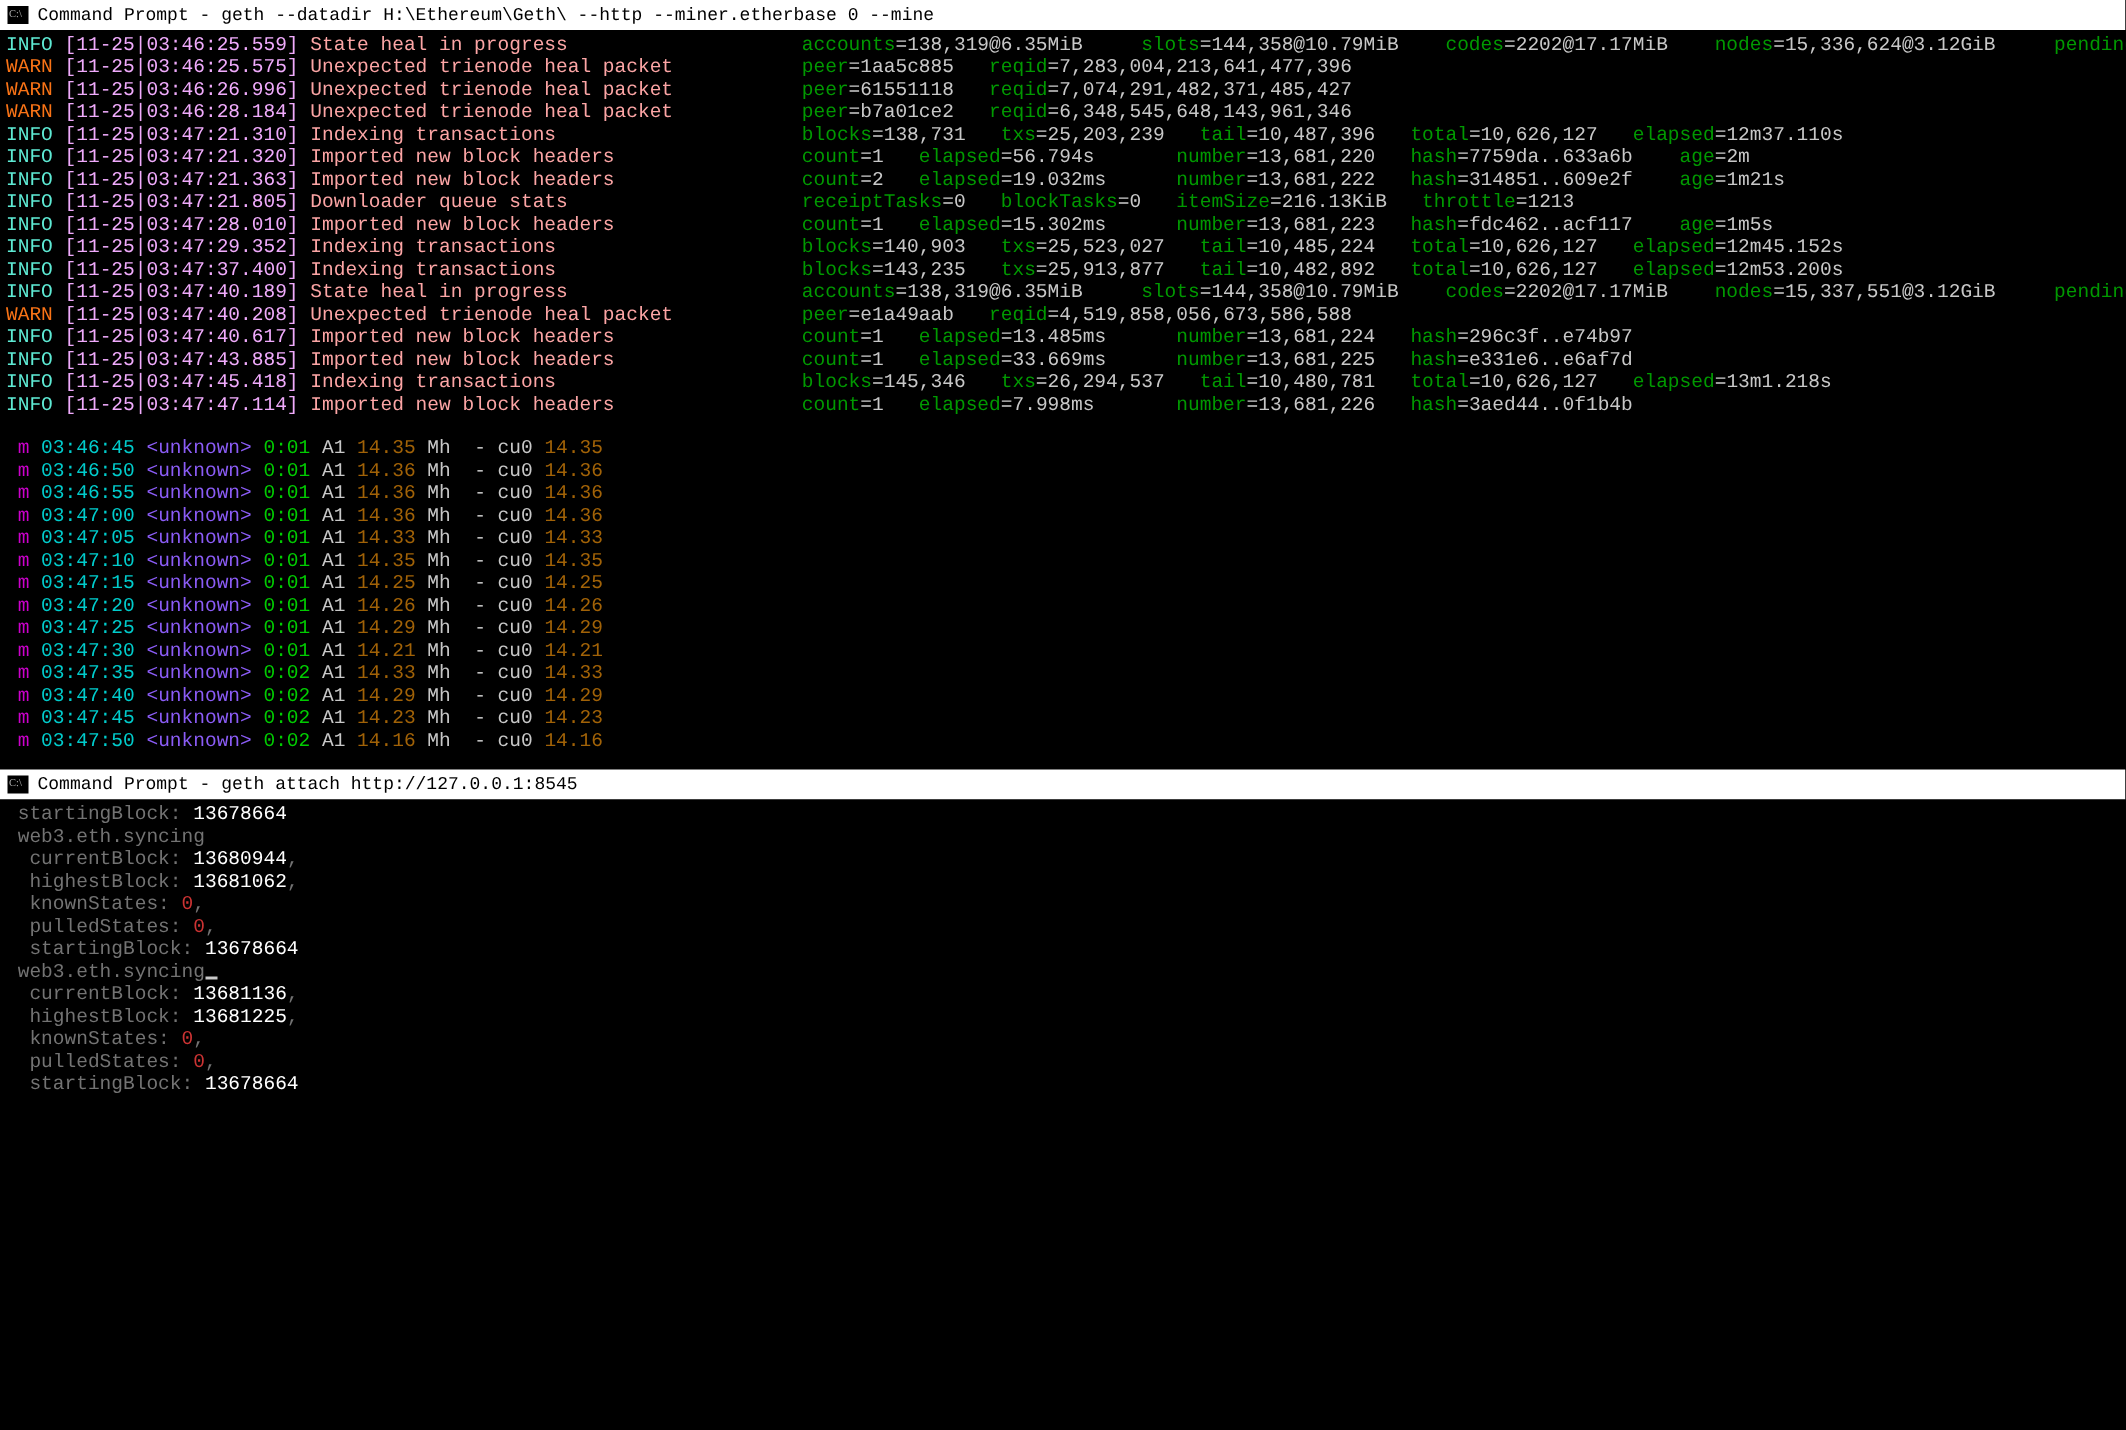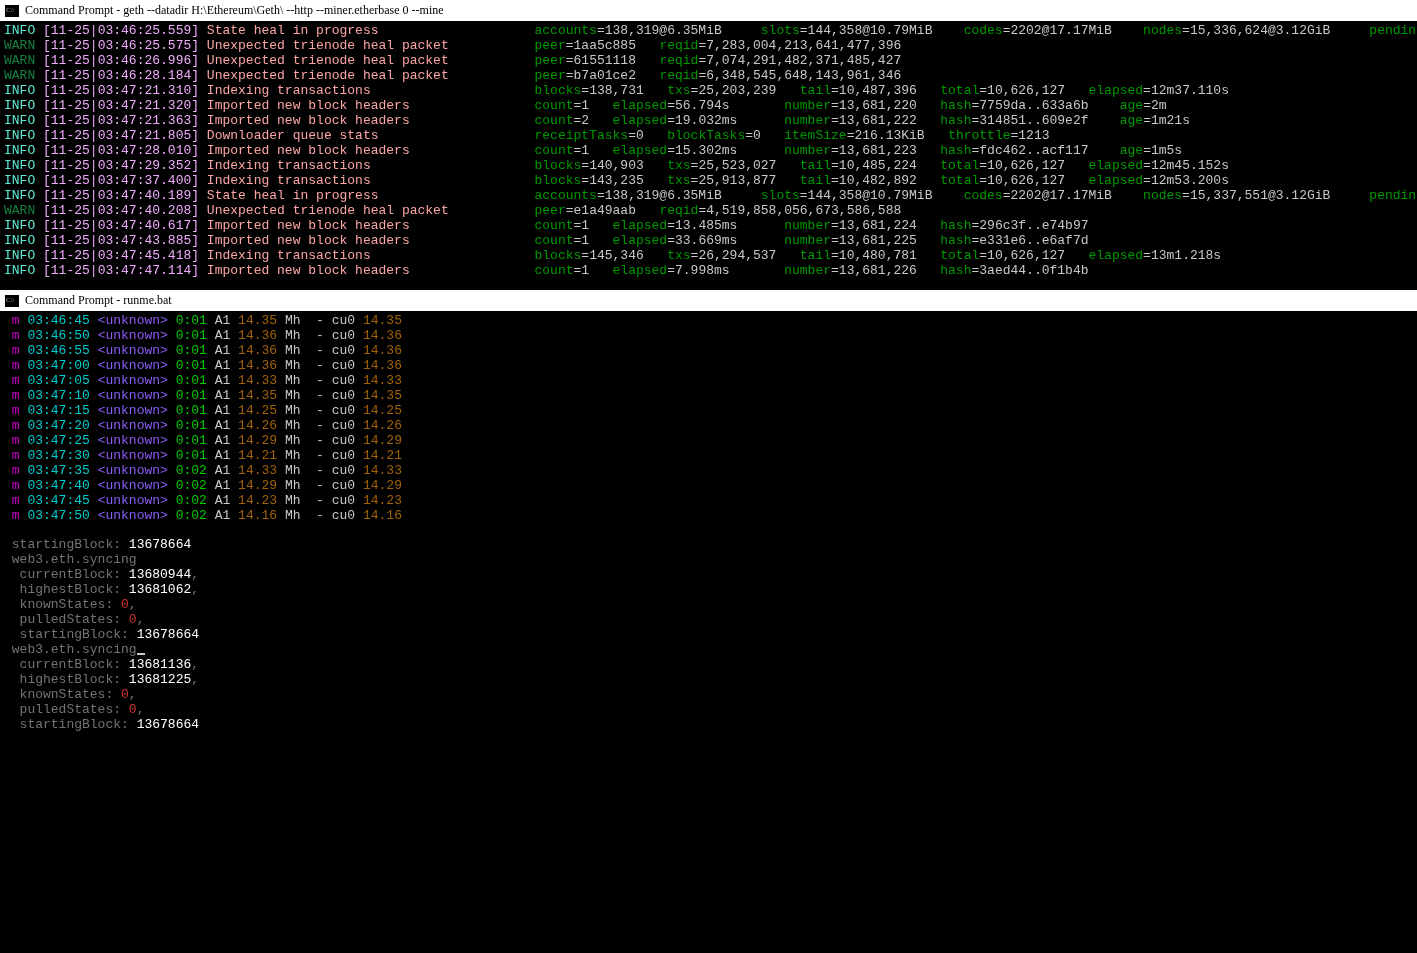--- a/index.html
+++ b/index.html
@@ -1,22 +1,22 @@
 <!DOCTYPE html>
 <html><head>
 <meta charset="utf-8">
 <style>
   html,body{margin:0;padding:0;background:#000;font-family:Consolas,'Courier New',monospace;font-size:13px;color:#ccc}
   .window{margin-bottom:10px}
-  .titlebar{background:#fff;color:#000;padding:3px 5px;font-family:Liberation Serif, serif;font-size:12px;display:flex;align-items:center;gap:6px}
+  .titlebar{background:#fff;color:#000;padding:3px 5px;font-family:Liberation Mono, monospace;font-size:12px;display:flex;align-items:center;gap:6px}
   .titlebar .ico{width:14px;height:12px;background:#000;display:inline-block;position:relative}
   .titlebar .ico::after{content:"C:\\";color:#aaa;font-size:7px;position:absolute;top:1px;left:1px;font-family:Consolas}
   .term{background:#000;padding:2px 4px;white-space:pre;overflow:hidden;line-height:15px}
   .INFO{color:#5eead4}
-  .WARN{color:#15803d}
+  .WARN{color:#f97316}
   .ts{color:#f0abfc}
   .msg{color:#fca5a5}
   .key{color:#009900}
   .eq{color:#c8c8c8}
   .val{color:#c8c8c8}
   .m-pref{color:#cc00cc}
   .m-time{color:#00cccc}
   .m-unk{color:#8b5cf6}
   .m-dur{color:#00cc00}
   .m-plain{color:#c8c8c8}
@@ -32,22 +32,22 @@
 
 <div class="window">
   <div class="titlebar">
     <span class="ico"></span>
     <span>Command Prompt - geth  --datadir H:\Ethereum\Geth\  --http --miner.etherbase 0                                  --mine</span>
   </div>
   <div class="term" id="term1"><span class="line"><span class="INFO">INFO</span><span class="ts"> [11-25|03:46:25.559] </span><span class="msg">State heal in progress                    </span><span class="key">accounts</span><span class="eq">=</span><span class="val">138,319@6.35MiB     </span><span class="key">slots</span><span class="eq">=</span><span class="val">144,358@10.79MiB    </span><span class="key">codes</span><span class="eq">=</span><span class="val">2202@17.17MiB    </span><span class="key">nodes</span><span class="eq">=</span><span class="val">15,336,624@3.12GiB     </span><span class="key">pending</span></span><span class="line"><span class="WARN">WARN</span><span class="ts"> [11-25|03:46:25.575] </span><span class="msg">Unexpected trienode heal packet           </span><span class="key">peer</span><span class="eq">=</span><span class="val">1aa5c885   </span><span class="key">reqid</span><span class="eq">=</span><span class="val">7,283,004,213,641,477,396     </span></span><span class="line"><span class="WARN">WARN</span><span class="ts"> [11-25|03:46:26.996] </span><span class="msg">Unexpected trienode heal packet           </span><span class="key">peer</span><span class="eq">=</span><span class="val">61551118   </span><span class="key">reqid</span><span class="eq">=</span><span class="val">7,074,291,482,371,485,427     </span></span><span class="line"><span class="WARN">WARN</span><span class="ts"> [11-25|03:46:28.184] </span><span class="msg">Unexpected trienode heal packet           </span><span class="key">peer</span><span class="eq">=</span><span class="val">b7a01ce2   </span><span class="key">reqid</span><span class="eq">=</span><span class="val">6,348,545,648,143,961,346     </span></span><span class="line"><span class="INFO">INFO</span><span class="ts"> [11-25|03:47:21.310] </span><span class="msg">Indexing transactions                     </span><span class="key">blocks</span><span class="eq">=</span><span class="val">138,731   </span><span class="key">txs</span><span class="eq">=</span><span class="val">25,203,239   </span><span class="key">tail</span><span class="eq">=</span><span class="val">10,487,396   </span><span class="key">total</span><span class="eq">=</span><span class="val">10,626,127   </span><span class="key">elapsed</span><span class="eq">=</span><span class="val">12m37.110s  </span></span><span class="line"><span class="INFO">INFO</span><span class="ts"> [11-25|03:47:21.320] </span><span class="msg">Imported new block headers                </span><span class="key">count</span><span class="eq">=</span><span class="val">1   </span><span class="key">elapsed</span><span class="eq">=</span><span class="val">56.794s       </span><span class="key">number</span><span class="eq">=</span><span class="val">13,681,220   </span><span class="key">hash</span><span class="eq">=</span><span class="val">7759da..633a6b    </span><span class="key">age</span><span class="eq">=</span><span class="val">2m    </span></span><span class="line"><span class="INFO">INFO</span><span class="ts"> [11-25|03:47:21.363] </span><span class="msg">Imported new block headers                </span><span class="key">count</span><span class="eq">=</span><span class="val">2   </span><span class="key">elapsed</span><span class="eq">=</span><span class="val">19.032ms      </span><span class="key">number</span><span class="eq">=</span><span class="val">13,681,222   </span><span class="key">hash</span><span class="eq">=</span><span class="val">314851..609e2f    </span><span class="key">age</span><span class="eq">=</span><span class="val">1m21s </span></span><span class="line"><span class="INFO">INFO</span><span class="ts"> [11-25|03:47:21.805] </span><span class="msg">Downloader queue stats                    </span><span class="key">receiptTasks</span><span class="eq">=</span><span class="val">0   </span><span class="key">blockTasks</span><span class="eq">=</span><span class="val">0   </span><span class="key">itemSize</span><span class="eq">=</span><span class="val">216.13KiB   </span><span class="key">throttle</span><span class="eq">=</span><span class="val">1213 </span></span><span class="line"><span class="INFO">INFO</span><span class="ts"> [11-25|03:47:28.010] </span><span class="msg">Imported new block headers                </span><span class="key">count</span><span class="eq">=</span><span class="val">1   </span><span class="key">elapsed</span><span class="eq">=</span><span class="val">15.302ms      </span><span class="key">number</span><span class="eq">=</span><span class="val">13,681,223   </span><span class="key">hash</span><span class="eq">=</span><span class="val">fdc462..acf117    </span><span class="key">age</span><span class="eq">=</span><span class="val">1m5s  </span></span><span class="line"><span class="INFO">INFO</span><span class="ts"> [11-25|03:47:29.352] </span><span class="msg">Indexing transactions                     </span><span class="key">blocks</span><span class="eq">=</span><span class="val">140,903   </span><span class="key">txs</span><span class="eq">=</span><span class="val">25,523,027   </span><span class="key">tail</span><span class="eq">=</span><span class="val">10,485,224   </span><span class="key">total</span><span class="eq">=</span><span class="val">10,626,127   </span><span class="key">elapsed</span><span class="eq">=</span><span class="val">12m45.152s  </span></span><span class="line"><span class="INFO">INFO</span><span class="ts"> [11-25|03:47:37.400] </span><span class="msg">Indexing transactions                     </span><span class="key">blocks</span><span class="eq">=</span><span class="val">143,235   </span><span class="key">txs</span><span class="eq">=</span><span class="val">25,913,877   </span><span class="key">tail</span><span class="eq">=</span><span class="val">10,482,892   </span><span class="key">total</span><span class="eq">=</span><span class="val">10,626,127   </span><span class="key">elapsed</span><span class="eq">=</span><span class="val">12m53.200s  </span></span><span class="line"><span class="INFO">INFO</span><span class="ts"> [11-25|03:47:40.189] </span><span class="msg">State heal in progress                    </span><span class="key">accounts</span><span class="eq">=</span><span class="val">138,319@6.35MiB     </span><span class="key">slots</span><span class="eq">=</span><span class="val">144,358@10.79MiB    </span><span class="key">codes</span><span class="eq">=</span><span class="val">2202@17.17MiB    </span><span class="key">nodes</span><span class="eq">=</span><span class="val">15,337,551@3.12GiB     </span><span class="key">pending</span></span><span class="line"><span class="WARN">WARN</span><span class="ts"> [11-25|03:47:40.208] </span><span class="msg">Unexpected trienode heal packet           </span><span class="key">peer</span><span class="eq">=</span><span class="val">e1a49aab   </span><span class="key">reqid</span><span class="eq">=</span><span class="val">4,519,858,056,673,586,588     </span></span><span class="line"><span class="INFO">INFO</span><span class="ts"> [11-25|03:47:40.617] </span><span class="msg">Imported new block headers                </span><span class="key">count</span><span class="eq">=</span><span class="val">1   </span><span class="key">elapsed</span><span class="eq">=</span><span class="val">13.485ms      </span><span class="key">number</span><span class="eq">=</span><span class="val">13,681,224   </span><span class="key">hash</span><span class="eq">=</span><span class="val">296c3f..e74b97  </span></span><span class="line"><span class="INFO">INFO</span><span class="ts"> [11-25|03:47:43.885] </span><span class="msg">Imported new block headers                </span><span class="key">count</span><span class="eq">=</span><span class="val">1   </span><span class="key">elapsed</span><span class="eq">=</span><span class="val">33.669ms      </span><span class="key">number</span><span class="eq">=</span><span class="val">13,681,225   </span><span class="key">hash</span><span class="eq">=</span><span class="val">e331e6..e6af7d  </span></span><span class="line"><span class="INFO">INFO</span><span class="ts"> [11-25|03:47:45.418] </span><span class="msg">Indexing transactions                     </span><span class="key">blocks</span><span class="eq">=</span><span class="val">145,346   </span><span class="key">txs</span><span class="eq">=</span><span class="val">26,294,537   </span><span class="key">tail</span><span class="eq">=</span><span class="val">10,480,781   </span><span class="key">total</span><span class="eq">=</span><span class="val">10,626,127   </span><span class="key">elapsed</span><span class="eq">=</span><span class="val">13m1.218s   </span></span><span class="line"><span class="INFO">INFO</span><span class="ts"> [11-25|03:47:47.114] </span><span class="msg">Imported new block headers                </span><span class="key">count</span><span class="eq">=</span><span class="val">1   </span><span class="key">elapsed</span><span class="eq">=</span><span class="val">7.998ms       </span><span class="key">number</span><span class="eq">=</span><span class="val">13,681,226   </span><span class="key">hash</span><span class="eq">=</span><span class="val">3aed44..0f1b4b  </span></span></div>
 </div>
 
 <div class="window">
-  <div class="titlebar">
-    <span class="ico"></span>
-    <span>Command Prompt - runme.bat</span>
-  </div>
   <div class="term" id="term2"><span class="line"><span class="m-pref"> m </span><span class="m-time">03:46:45 </span><span class="m-unk">&lt;unknown&gt; </span><span class="m-dur">0:01</span><span class="m-plain"> A1 </span><span class="m-rate">14.35</span><span class="m-plain"> Mh </span><span class="m-plain"> - cu0 </span><span class="m-rate">14.35</span></span><span class="line"><span class="m-pref"> m </span><span class="m-time">03:46:50 </span><span class="m-unk">&lt;unknown&gt; </span><span class="m-dur">0:01</span><span class="m-plain"> A1 </span><span class="m-rate">14.36</span><span class="m-plain"> Mh </span><span class="m-plain"> - cu0 </span><span class="m-rate">14.36</span></span><span class="line"><span class="m-pref"> m </span><span class="m-time">03:46:55 </span><span class="m-unk">&lt;unknown&gt; </span><span class="m-dur">0:01</span><span class="m-plain"> A1 </span><span class="m-rate">14.36</span><span class="m-plain"> Mh </span><span class="m-plain"> - cu0 </span><span class="m-rate">14.36</span></span><span class="line"><span class="m-pref"> m </span><span class="m-time">03:47:00 </span><span class="m-unk">&lt;unknown&gt; </span><span class="m-dur">0:01</span><span class="m-plain"> A1 </span><span class="m-rate">14.36</span><span class="m-plain"> Mh </span><span class="m-plain"> - cu0 </span><span class="m-rate">14.36</span></span><span class="line"><span class="m-pref"> m </span><span class="m-time">03:47:05 </span><span class="m-unk">&lt;unknown&gt; </span><span class="m-dur">0:01</span><span class="m-plain"> A1 </span><span class="m-rate">14.33</span><span class="m-plain"> Mh </span><span class="m-plain"> - cu0 </span><span class="m-rate">14.33</span></span><span class="line"><span class="m-pref"> m </span><span class="m-time">03:47:10 </span><span class="m-unk">&lt;unknown&gt; </span><span class="m-dur">0:01</span><span class="m-plain"> A1 </span><span class="m-rate">14.35</span><span class="m-plain"> Mh </span><span class="m-plain"> - cu0 </span><span class="m-rate">14.35</span></span><span class="line"><span class="m-pref"> m </span><span class="m-time">03:47:15 </span><span class="m-unk">&lt;unknown&gt; </span><span class="m-dur">0:01</span><span class="m-plain"> A1 </span><span class="m-rate">14.25</span><span class="m-plain"> Mh </span><span class="m-plain"> - cu0 </span><span class="m-rate">14.25</span></span><span class="line"><span class="m-pref"> m </span><span class="m-time">03:47:20 </span><span class="m-unk">&lt;unknown&gt; </span><span class="m-dur">0:01</span><span class="m-plain"> A1 </span><span class="m-rate">14.26</span><span class="m-plain"> Mh </span><span class="m-plain"> - cu0 </span><span class="m-rate">14.26</span></span><span class="line"><span class="m-pref"> m </span><span class="m-time">03:47:25 </span><span class="m-unk">&lt;unknown&gt; </span><span class="m-dur">0:01</span><span class="m-plain"> A1 </span><span class="m-rate">14.29</span><span class="m-plain"> Mh </span><span class="m-plain"> - cu0 </span><span class="m-rate">14.29</span></span><span class="line"><span class="m-pref"> m </span><span class="m-time">03:47:30 </span><span class="m-unk">&lt;unknown&gt; </span><span class="m-dur">0:01</span><span class="m-plain"> A1 </span><span class="m-rate">14.21</span><span class="m-plain"> Mh </span><span class="m-plain"> - cu0 </span><span class="m-rate">14.21</span></span><span class="line"><span class="m-pref"> m </span><span class="m-time">03:47:35 </span><span class="m-unk">&lt;unknown&gt; </span><span class="m-dur">0:02</span><span class="m-plain"> A1 </span><span class="m-rate">14.33</span><span class="m-plain"> Mh </span><span class="m-plain"> - cu0 </span><span class="m-rate">14.33</span></span><span class="line"><span class="m-pref"> m </span><span class="m-time">03:47:40 </span><span class="m-unk">&lt;unknown&gt; </span><span class="m-dur">0:02</span><span class="m-plain"> A1 </span><span class="m-rate">14.29</span><span class="m-plain"> Mh </span><span class="m-plain"> - cu0 </span><span class="m-rate">14.29</span></span><span class="line"><span class="m-pref"> m </span><span class="m-time">03:47:45 </span><span class="m-unk">&lt;unknown&gt; </span><span class="m-dur">0:02</span><span class="m-plain"> A1 </span><span class="m-rate">14.23</span><span class="m-plain"> Mh </span><span class="m-plain"> - cu0 </span><span class="m-rate">14.23</span></span><span class="line"><span class="m-pref"> m </span><span class="m-time">03:47:50 </span><span class="m-unk">&lt;unknown&gt; </span><span class="m-dur">0:02</span><span class="m-plain"> A1 </span><span class="m-rate">14.16</span><span class="m-plain"> Mh </span><span class="m-plain"> - cu0 </span><span class="m-rate">14.16</span></span></div>
 </div>
 
 <div class="window">
+  <div class="titlebar">
+    <span class="ico"></span>
+    <span>Command Prompt - geth  attach http://127.0.0.1:8545</span>
+  </div>
   <div class="term" id="term3"><span class="line"><span class="cmd"> startingBlock: </span><span class="num">13678664</span></span><span class="line"></span><span class="line"><span class="cmd"> web3.eth.syncing</span></span><span class="line"></span><span class="line"><span class="cmd">  currentBlock: </span><span class="num">13680944</span><span class="cmd">,</span></span><span class="line"><span class="cmd">  highestBlock: </span><span class="num">13681062</span><span class="cmd">,</span></span><span class="line"><span class="cmd">  knownStates: </span><span class="red0">0</span><span class="cmd">,</span></span><span class="line"><span class="cmd">  pulledStates: </span><span class="red0">0</span><span class="cmd">,</span></span><span class="line"><span class="cmd">  startingBlock: </span><span class="num">13678664</span></span><span class="line"></span><span class="line"><span class="cmd"> web3.eth.syncing</span><span class="cursor"></span></span><span class="line"></span><span class="line"><span class="cmd">  currentBlock: </span><span class="num">13681136</span><span class="cmd">,</span></span><span class="line"><span class="cmd">  highestBlock: </span><span class="num">13681225</span><span class="cmd">,</span></span><span class="line"><span class="cmd">  knownStates: </span><span class="red0">0</span><span class="cmd">,</span></span><span class="line"><span class="cmd">  pulledStates: </span><span class="red0">0</span><span class="cmd">,</span></span><span class="line"><span class="cmd">  startingBlock: </span><span class="num">13678664</span></span><span class="line"></span></div>
 </div>
 
 </body></html>

